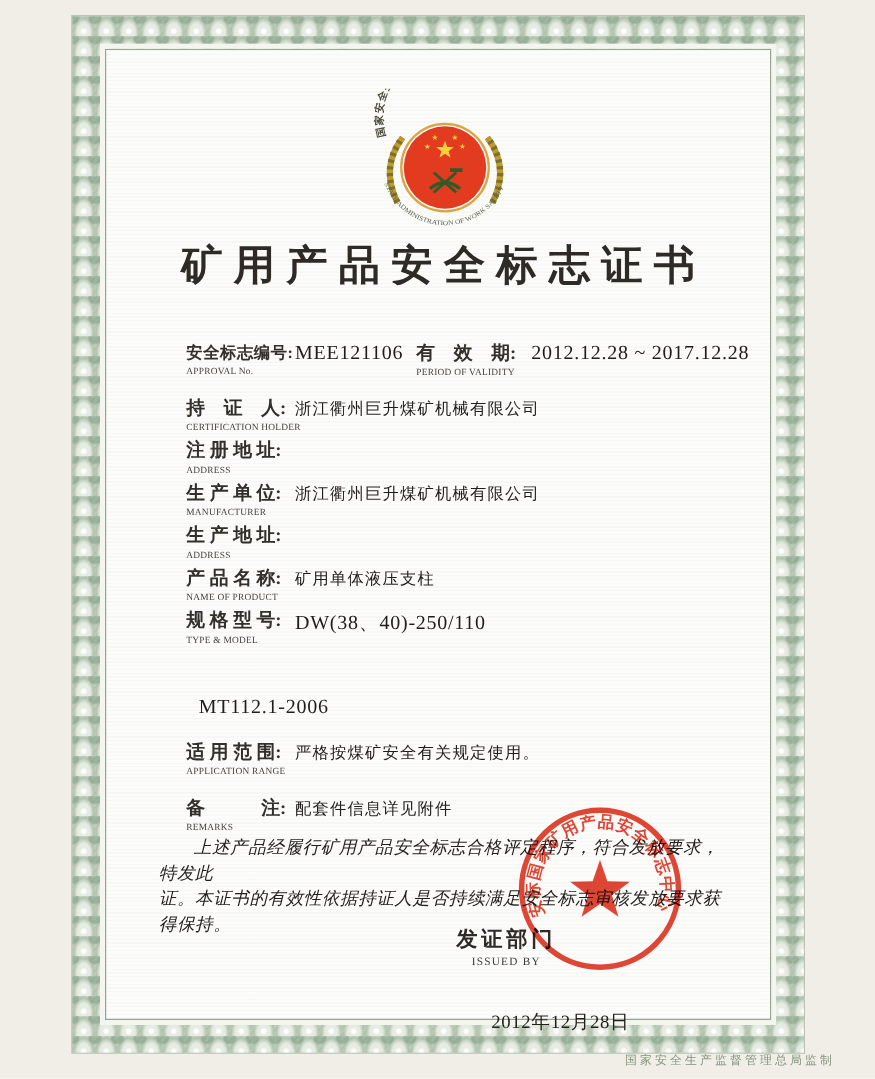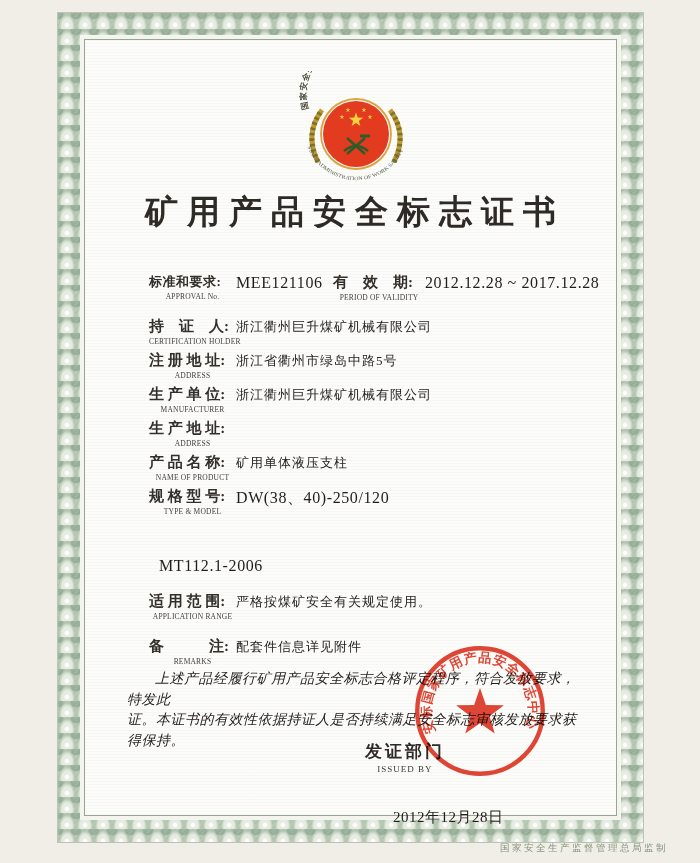--- a/index.html
+++ b/index.html
@@ -45,21 +45,20 @@
   .row{position:absolute;left:64px;display:flex;align-items:flex-start;}
   .f-label{width:87px;flex:none;}
   .f-label .zh{
     font-size:15px;font-weight:bold;color:#33302b;white-space:nowrap;
     font-family:"Liberation Serif", serif;
   }
   .f-label.small .zh{font-size:13px;letter-spacing:.5px;}
   .f-label .en{
     font-size:7.5px;letter-spacing:.2px;color:#45413a;margin-top:1px;white-space:nowrap;
     font-family:"Liberation Serif", serif;
-    text-align:center;
   }
   .f-value{
     font-size:13px;color:#211d1a;letter-spacing:1px;
     padding-top:1px;white-space:nowrap;
   }
   .f-value.plain{font-style:normal;letter-spacing:.6px;font-size:16px;}
   .vgroup{position:absolute;left:184px;top:0;display:flex;align-items:flex-start;}
   .vgroup .f-label{width:92px;}
   
   .statement{
@@ -111,21 +110,21 @@
       </text>
       <text font-size="5.2" fill="#56604c" textLength="122" lengthAdjust="spacingAndGlyphs">
         <textPath href="#arcBottom" startOffset="1">STATE ADMINISTRATION OF WORK SAFETY</textPath>
       </text>
     </svg>
 
     <div class="abs title-zh">矿用产品安全标志证书</div>
 
     <div class="row" style="top:233px">
       <div class="f-label small">
-        <div class="zh">标准和要求:</div>
+        <div class="zh">安全标志编号:</div>
         <div class="en">APPROVAL No.</div>
       </div>
       <div class="f-value plain">MEE121106</div>
       <div class="vgroup">
         <div class="f-label">
           <div class="zh">有　效　期:</div>
           <div class="en">PERIOD OF VALIDITY</div>
         </div>
         <div class="f-value plain">2012.12.28 ~ 2017.12.28</div>
       </div>
@@ -136,21 +135,20 @@
         <div class="zh">持　证　人:</div>
         <div class="en">CERTIFICATION HOLDER</div>
       </div>
       <div class="f-value">浙江衢州巨升煤矿机械有限公司</div>
     </div>
     <div class="row" style="top:311px">
       <div class="f-label">
         <div class="zh">注 册 地 址:</div>
         <div class="en">ADDRESS</div>
       </div>
-      <div class="f-value">浙江省衢州市绿岛中路5号</div>
     </div>
     <div class="row" style="top:345px">
       <div class="f-label">
         <div class="zh">生 产 单 位:</div>
         <div class="en">MANUFACTURER</div>
       </div>
       <div class="f-value">浙江衢州巨升煤矿机械有限公司</div>
     </div>
     <div class="row" style="top:379px">
       <div class="f-label">
@@ -163,21 +161,21 @@
         <div class="zh">产 品 名 称:</div>
         <div class="en">NAME OF PRODUCT</div>
       </div>
       <div class="f-value">矿用单体液压支柱</div>
     </div>
     <div class="row" style="top:447px">
       <div class="f-label">
         <div class="zh">规 格 型 号:</div>
         <div class="en">TYPE &amp; MODEL</div>
       </div>
-      <div class="f-value plain">DW(38、40)-250/120</div>
+      <div class="f-value plain">DW(38、40)-250/110</div>
     </div>
 
     <div class="row" style="top:516px">
       <div class="f-value plain" style="padding-left:10px">MT112.1-2006</div>
     </div>
     <div class="row" style="top:552px">
       <div class="f-label">
         <div class="zh">适 用 范 围:</div>
         <div class="en">APPLICATION RANGE</div>
       </div>

